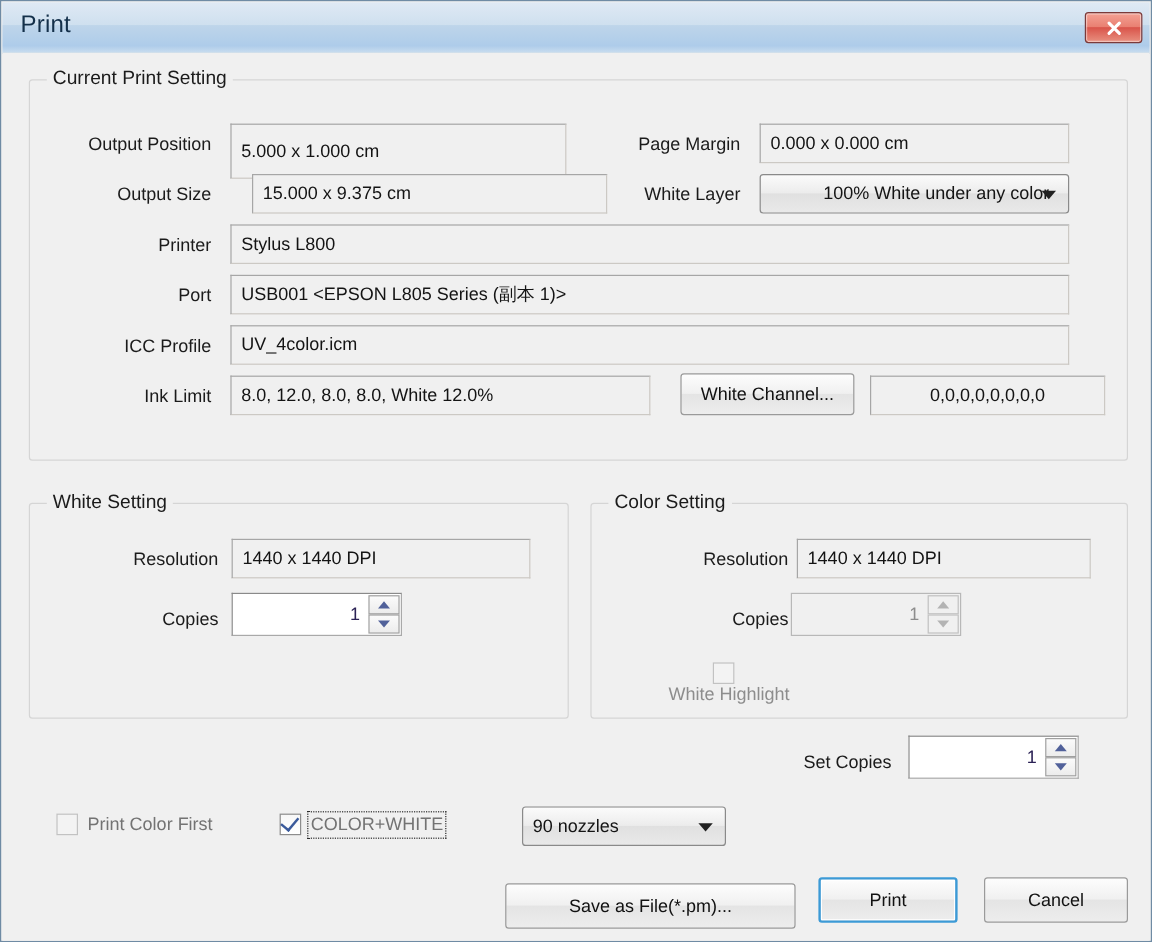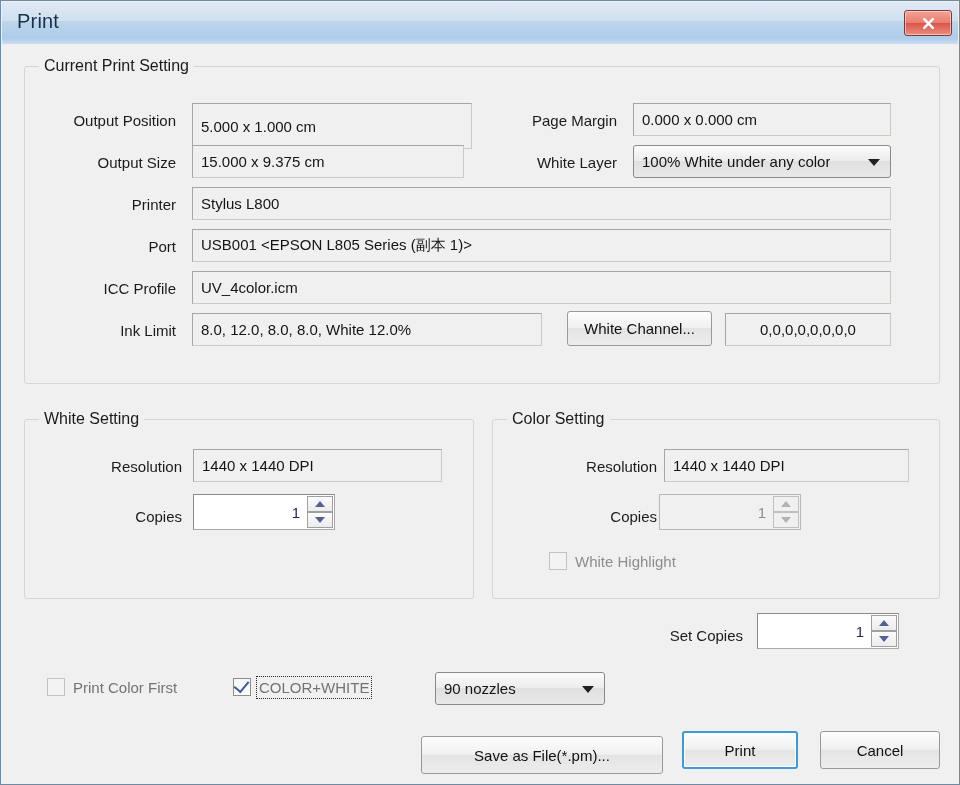--- a/index.html
+++ b/index.html
@@ -297,41 +297,41 @@
       <div class="group-title">Current Print Setting</div>
     </div>
 
     <div class="label" style="left:24px; top:68px; width:150px;">Output Position</div>
     <div class="rofield" style="left:190px; top:59px; width:280px; height:46px;">5.000 x 1.000 cm</div>
 
     <div class="label" style="left:430px; top:68px; width:185px;">Page Margin</div>
     <div class="rofield" style="left:631px; top:59px; width:258px; height:33px;">0.000 x 0.000 cm</div>
 
     <div class="label" style="left:24px; top:110px; width:150px;">Output Size</div>
-    <div class="rofield" style="left:190px; top:101px; width:272px; height:33px;">15.000 x 9.375 cm</div>
+    <div class="rofield" style="left:208px; top:101px; width:296px; height:33px;">15.000 x 9.375 cm</div>
 
     <div class="label" style="left:430px; top:110px; width:185px;">White Layer</div>
     <div class="combo" style="left:631px; top:101px; width:258px; height:33px;">
-      <span style="max-width:212px; overflow:hidden; display:block;">100% White under any color</span>
+      <span style="max-width:212px; overflow:hidden; display:block;margin-left:44px;">100% White under any color</span>
       <span class="caret"></span>
     </div>
 
     <div class="label" style="left:24px; top:152px; width:150px;">Printer</div>
     <div class="rofield" style="left:190px; top:143px; width:699px; height:33px;">Stylus L800</div>
 
     <div class="label" style="left:24px; top:194px; width:150px;">Port</div>
     <div class="rofield" style="left:190px; top:185px; width:699px; height:33px;">USB001  &lt;EPSON L805 Series (副本 1)&gt;</div>
 
     <div class="label" style="left:24px; top:236px; width:150px;">ICC Profile</div>
     <div class="rofield" style="left:190px; top:227px; width:699px; height:33px;">UV_4color.icm</div>
 
     <div class="label" style="left:24px; top:278px; width:150px;">Ink Limit</div>
     <div class="rofield" style="left:190px; top:269px; width:350px; height:33px;">8.0, 12.0, 8.0, 8.0, White 12.0%</div>
     <div class="button" style="left:565px; top:267px; width:145px; height:35px;">White Channel...</div>
-    <div class="rofield" style="left:723px; top:269px; width:166px; height:33px; justify-content:center; padding-left:0;">0,0,0,0,0,0,0,0</div>
+    <div class="rofield" style="left:723px; top:269px; width:196px; height:33px; justify-content:center; padding-left:0;">0,0,0,0,0,0,0,0</div>
 
     <div class="group" style="left:22px; top:375px; width:450px; height:180px;">
       <div class="group-title">White Setting</div>
     </div>
 
     <div class="label" style="left:40px; top:414px; width:140px;">Resolution</div>
     <div class="rofield" style="left:191px; top:405px; width:249px; height:33px;">1440 x 1440 DPI</div>
 
     <div class="label" style="left:40px; top:464px; width:140px;">Copies</div>
     <div class="spin" style="left:191px; top:450px; width:142px; height:36px;">
@@ -359,21 +359,21 @@
       <div class="btns">
         <div class="sbtn">
           <span class="ar-up"></span>
         </div>
         <div class="sbtn">
           <span class="ar-dn"></span>
         </div>
       </div>
     </div>
 
-    <div class="checkrow" style="left:547px; top:508px;">
+    <div class="checkrow" style="left:547px; top:508px;flex-direction:column;">
       <span class="checkbox disabled"></span>
       <span class="ctext disabled">White Highlight</span>
     </div>
 
     <div class="label" style="left:573px; top:583px; width:168px;">Set Copies</div>
     <div class="spin" style="left:755px; top:569px; width:142px; height:36px;">
       <div class="value">1</div>
       <div class="btns">
         <div class="sbtn">
           <span class="ar-up"></span>

